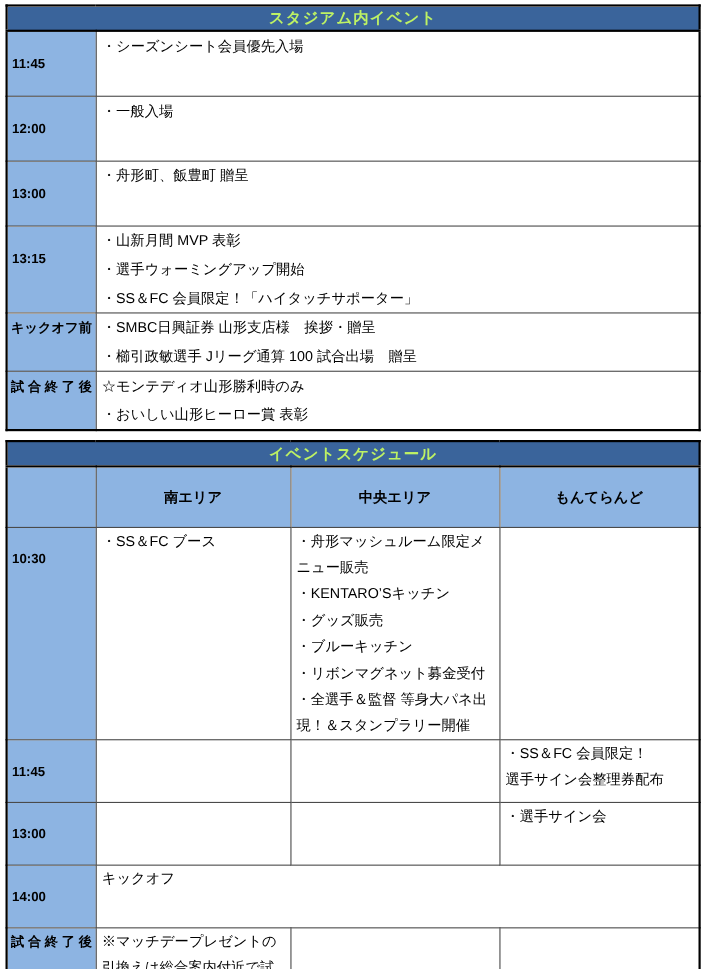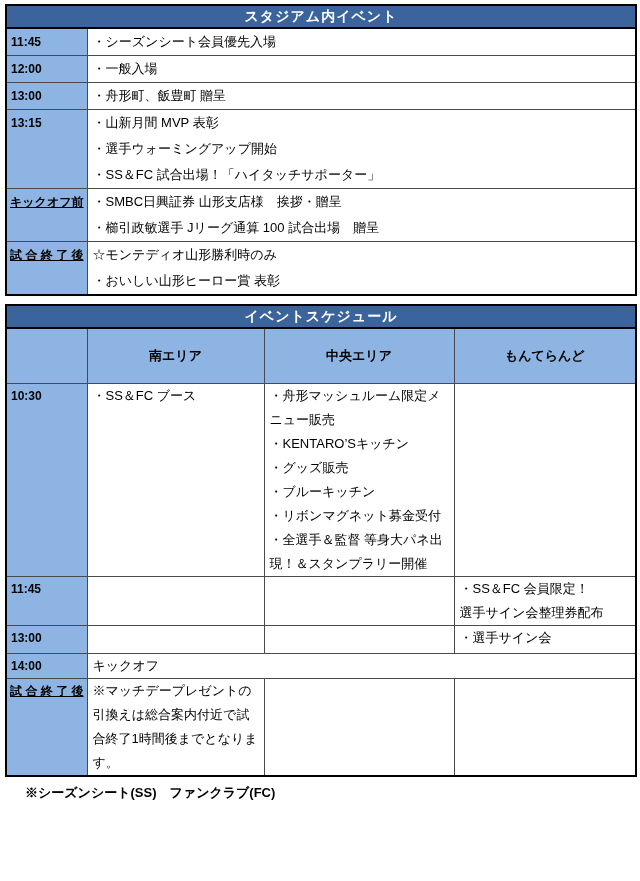--- a/index.html
+++ b/index.html
@@ -23,41 +23,40 @@
   }
   .tbl th, .tbl td {
     border: 1px solid #4a4a4a;
     vertical-align: top;
     font-size: 13px;
     padding: 0 5px;
     overflow: hidden;
   }
   tr.title-row th {
     background: #3a649b;
-    color: #ffffff;
+    color: #bef264;
     font-weight: bold;
     font-size: 14px;
     text-align: center;
     height: 21px;
     line-height: 21px;
     padding: 0;
     border-bottom: 2px solid #000;
     letter-spacing: 1px;
   }
   td.time {
     background: #8db4e2;
     font-weight: bold;
     font-size: 12px;
-    padding: 0 4px;
+    padding: 16px 4px;
   }
   td.dist {
     text-align: justify;
     text-align-last: justify;
     padding: 0 3px;
-    text-decoration: underline;
   }
   tr.colhead td {
     background: #8db4e2;
     font-weight: bold;
     text-align: center;
     vertical-align: middle;
     height: 22px;
     line-height: 22px;
     padding: 16px;
   }
@@ -119,21 +118,21 @@
         <td class="time">13:00</td>
         <td>
           <p class="item">・舟形町、飯豊町 贈呈</p>
         </td>
       </tr>
       <tr class="r-3line">
         <td class="time">13:15</td>
         <td>
           <p class="item">・山新月間 MVP 表彰</p>
           <p class="item">・選手ウォーミングアップ開始</p>
-          <p class="item">・SS＆FC 試合出場！「ハイタッチサポーター」</p>
+          <p class="item">・SS＆FC 会員限定！「ハイタッチサポーター」</p>
         </td>
       </tr>
       <tr class="r-2line">
         <td class="time dist">キックオフ前</td>
         <td>
           <p class="item">・SMBC日興証券 山形支店様　挨拶・贈呈</p>
           <p class="item">・櫛引政敏選手 Jリーグ通算 100 試合出場　贈呈</p>
         </td>
       </tr>
       <tr class="r-2line">

